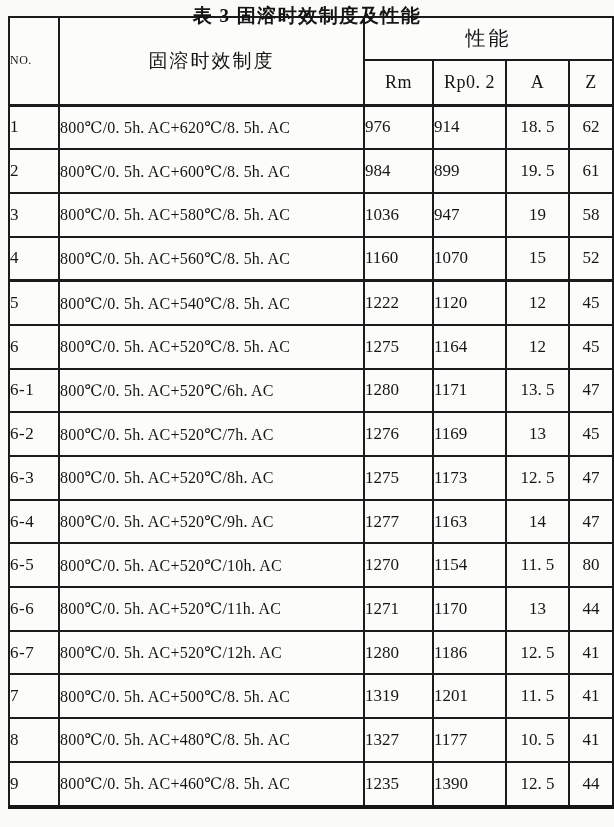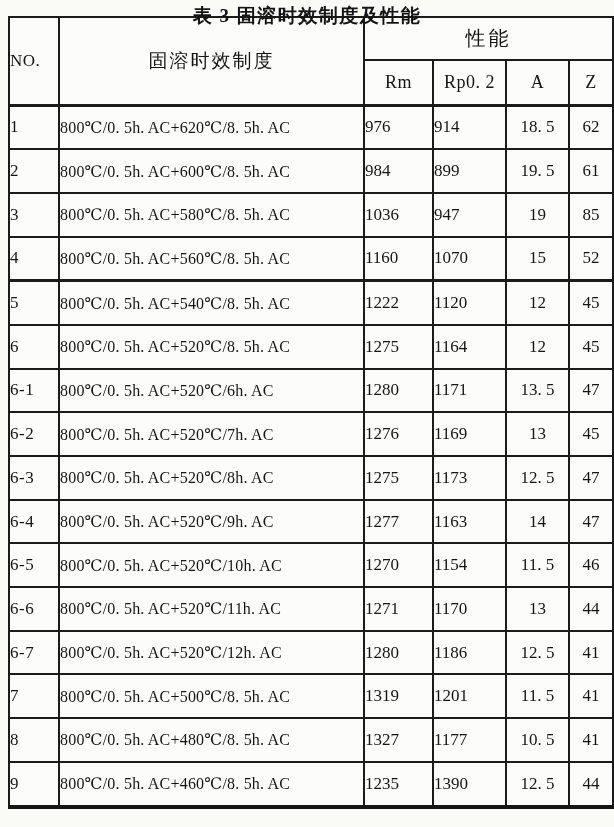--- a/index.html
+++ b/index.html
@@ -41,21 +41,21 @@
     padding: 0;
     overflow: hidden;
     white-space: nowrap;
   }
   table.main {
     border: 2px solid #161616;
     border-bottom-width: 4px;
   }
   th { font-weight: normal; margin-top: 13px; }
   .h-no {
-    font-size: 17px;
+    font-size: 12px;
     text-align: left;
     padding-left: 12px;
     letter-spacing: 0.5px;
   }
   .h-regime {
     font-size: 19px;
     text-align: center;
     letter-spacing: 2px;
   }
   .h-perf {
@@ -127,21 +127,21 @@
           <td class="c-num">899</td>
           <td class="c-mid">19. 5</td>
           <td class="c-mid">61</td>
         </tr>
         <tr>
           <td class="c-no">3</td>
           <td class="c-regime">800℃/0. 5h. AC+580℃/8. 5h. AC</td>
           <td class="c-num">1036</td>
           <td class="c-num">947</td>
           <td class="c-mid">19</td>
-          <td class="c-mid">85</td>
+          <td class="c-mid">58</td>
         </tr>
         <tr>
           <td class="c-no">4</td>
           <td class="c-regime">800℃/0. 5h. AC+560℃/8. 5h. AC</td>
           <td class="c-num">1160</td>
           <td class="c-num">1070</td>
           <td class="c-mid">15</td>
           <td class="c-mid">52</td>
         </tr>
         <tr>
@@ -191,21 +191,21 @@
           <td class="c-num">1163</td>
           <td class="c-mid">14</td>
           <td class="c-mid">47</td>
         </tr>
         <tr>
           <td class="c-no">6-5</td>
           <td class="c-regime">800℃/0. 5h. AC+520℃/10h. AC</td>
           <td class="c-num">1270</td>
           <td class="c-num">1154</td>
           <td class="c-mid">11. 5</td>
-          <td class="c-mid">46</td>
+          <td class="c-mid">80</td>
         </tr>
         <tr>
           <td class="c-no">6-6</td>
           <td class="c-regime">800℃/0. 5h. AC+520℃/11h. AC</td>
           <td class="c-num">1271</td>
           <td class="c-num">1170</td>
           <td class="c-mid">13</td>
           <td class="c-mid">44</td>
         </tr>
         <tr>

